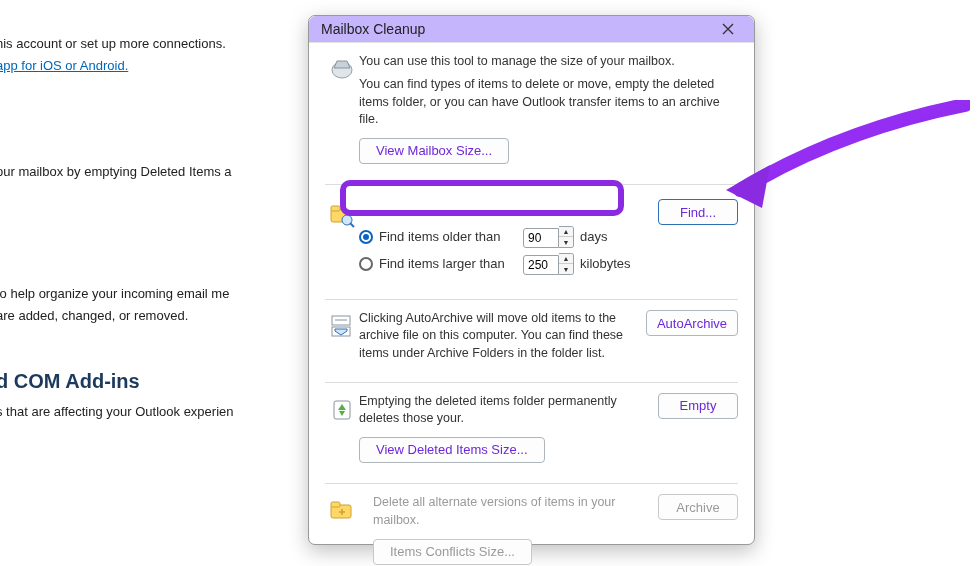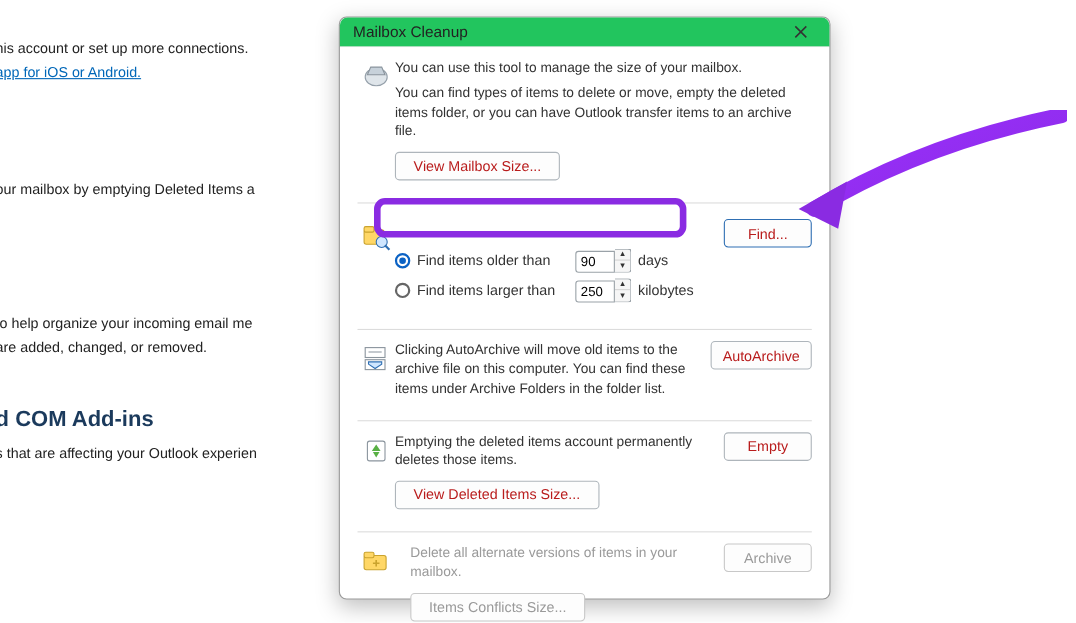--- a/index.html
+++ b/index.html
@@ -36,21 +36,21 @@
     border: 1px solid #999;
     border-radius: 7px;
     box-shadow: 0 6px 20px rgba(0,0,0,0.25);
     display: flex;
     flex-direction: column;
   }
   .titlebar {
     height: 34px;
     border-top-left-radius: 7px;
     border-top-right-radius: 7px;
-    background: #22c55e;
+    background: #c4b5fd;
     display: flex;
     align-items: center;
     padding: 0 8px 0 12px;
     border-bottom: 1px solid #e3e3e3;
   }
   .titlebar .title { flex: 1; font-size: 14px; }
   .titlebar .closebtn {
     width: 36px; height: 26px;
     display: flex; align-items: center; justify-content: center;
     border-radius: 4px;
@@ -92,21 +92,21 @@
   }
 
   .btn {
     height: 26px;
     min-width: 80px;
     padding: 0 10px;
     border: 1px solid #aeb5bb;
     border-radius: 4px;
     background: #fdfdfd;
     font-size: 13px;
-    color: #b91c1c;
+    color: #6d28d9;
     display: inline-flex;
     align-items: center;
     justify-content: center;
     cursor: pointer;
     white-space: nowrap;
   }
   .btn.wide { padding: 0 16px; }
   .btn.primary-outline { border-color: #2f6fb3; }
   .btn.disabled { color: #9a9a9a; border-color: #c8c8c8; cursor: default; }
   .btn-row { margin-top: 10px; }
@@ -295,21 +295,21 @@
       <div class="iconcol">
         <div class="icon">
           <svg viewBox="0 0 28 28">
             <rect x="6" y="6" width="16" height="18" rx="2" fill="#fff" stroke="#8a949d"></rect>
             <path d="M14 9 L18 15 L10 15 Z" fill="#58b044"></path>
             <path d="M11 16 L17 16 L14 21 Z" fill="#58b044"></path>
           </svg>
         </div>
       </div>
       <div class="midcol">
-        <div>Emptying the deleted items account permanently deletes those items.</div>
+        <div>Emptying the deleted items folder permanently deletes those your.</div>
         <div class="btn-row">
           <span class="btn wide">View Deleted Items Size...</span>
         </div>
       </div>
       <div class="rightcol">
         <span class="btn">Empty</span>
       </div>
     </div>
 
     <div class="section">

